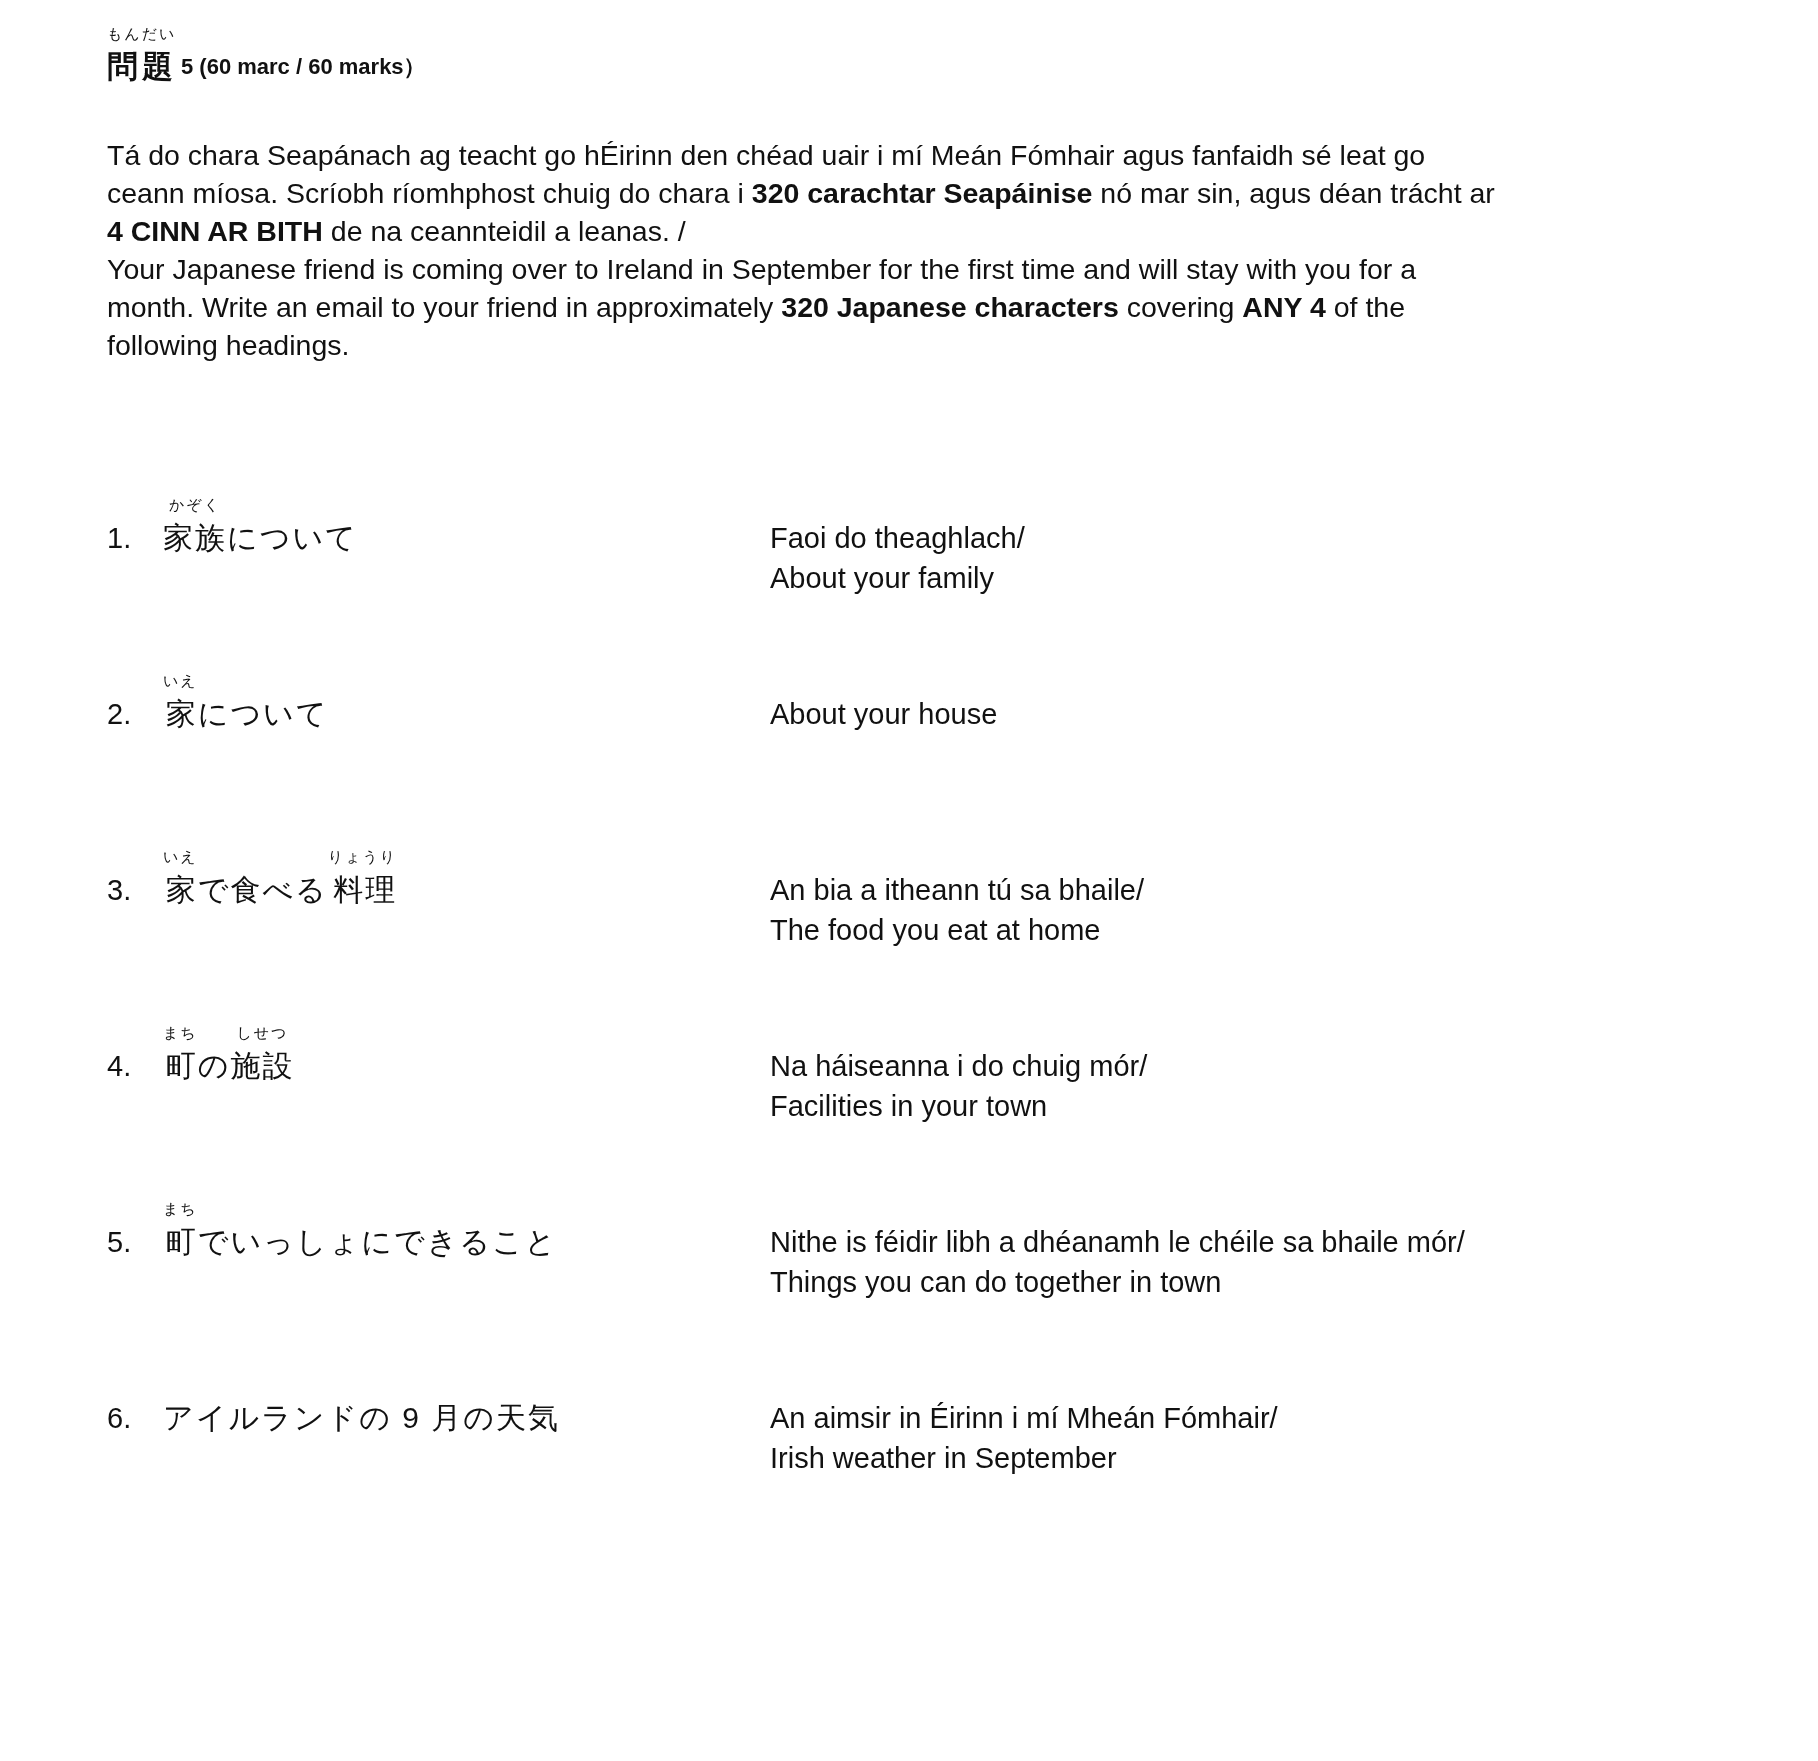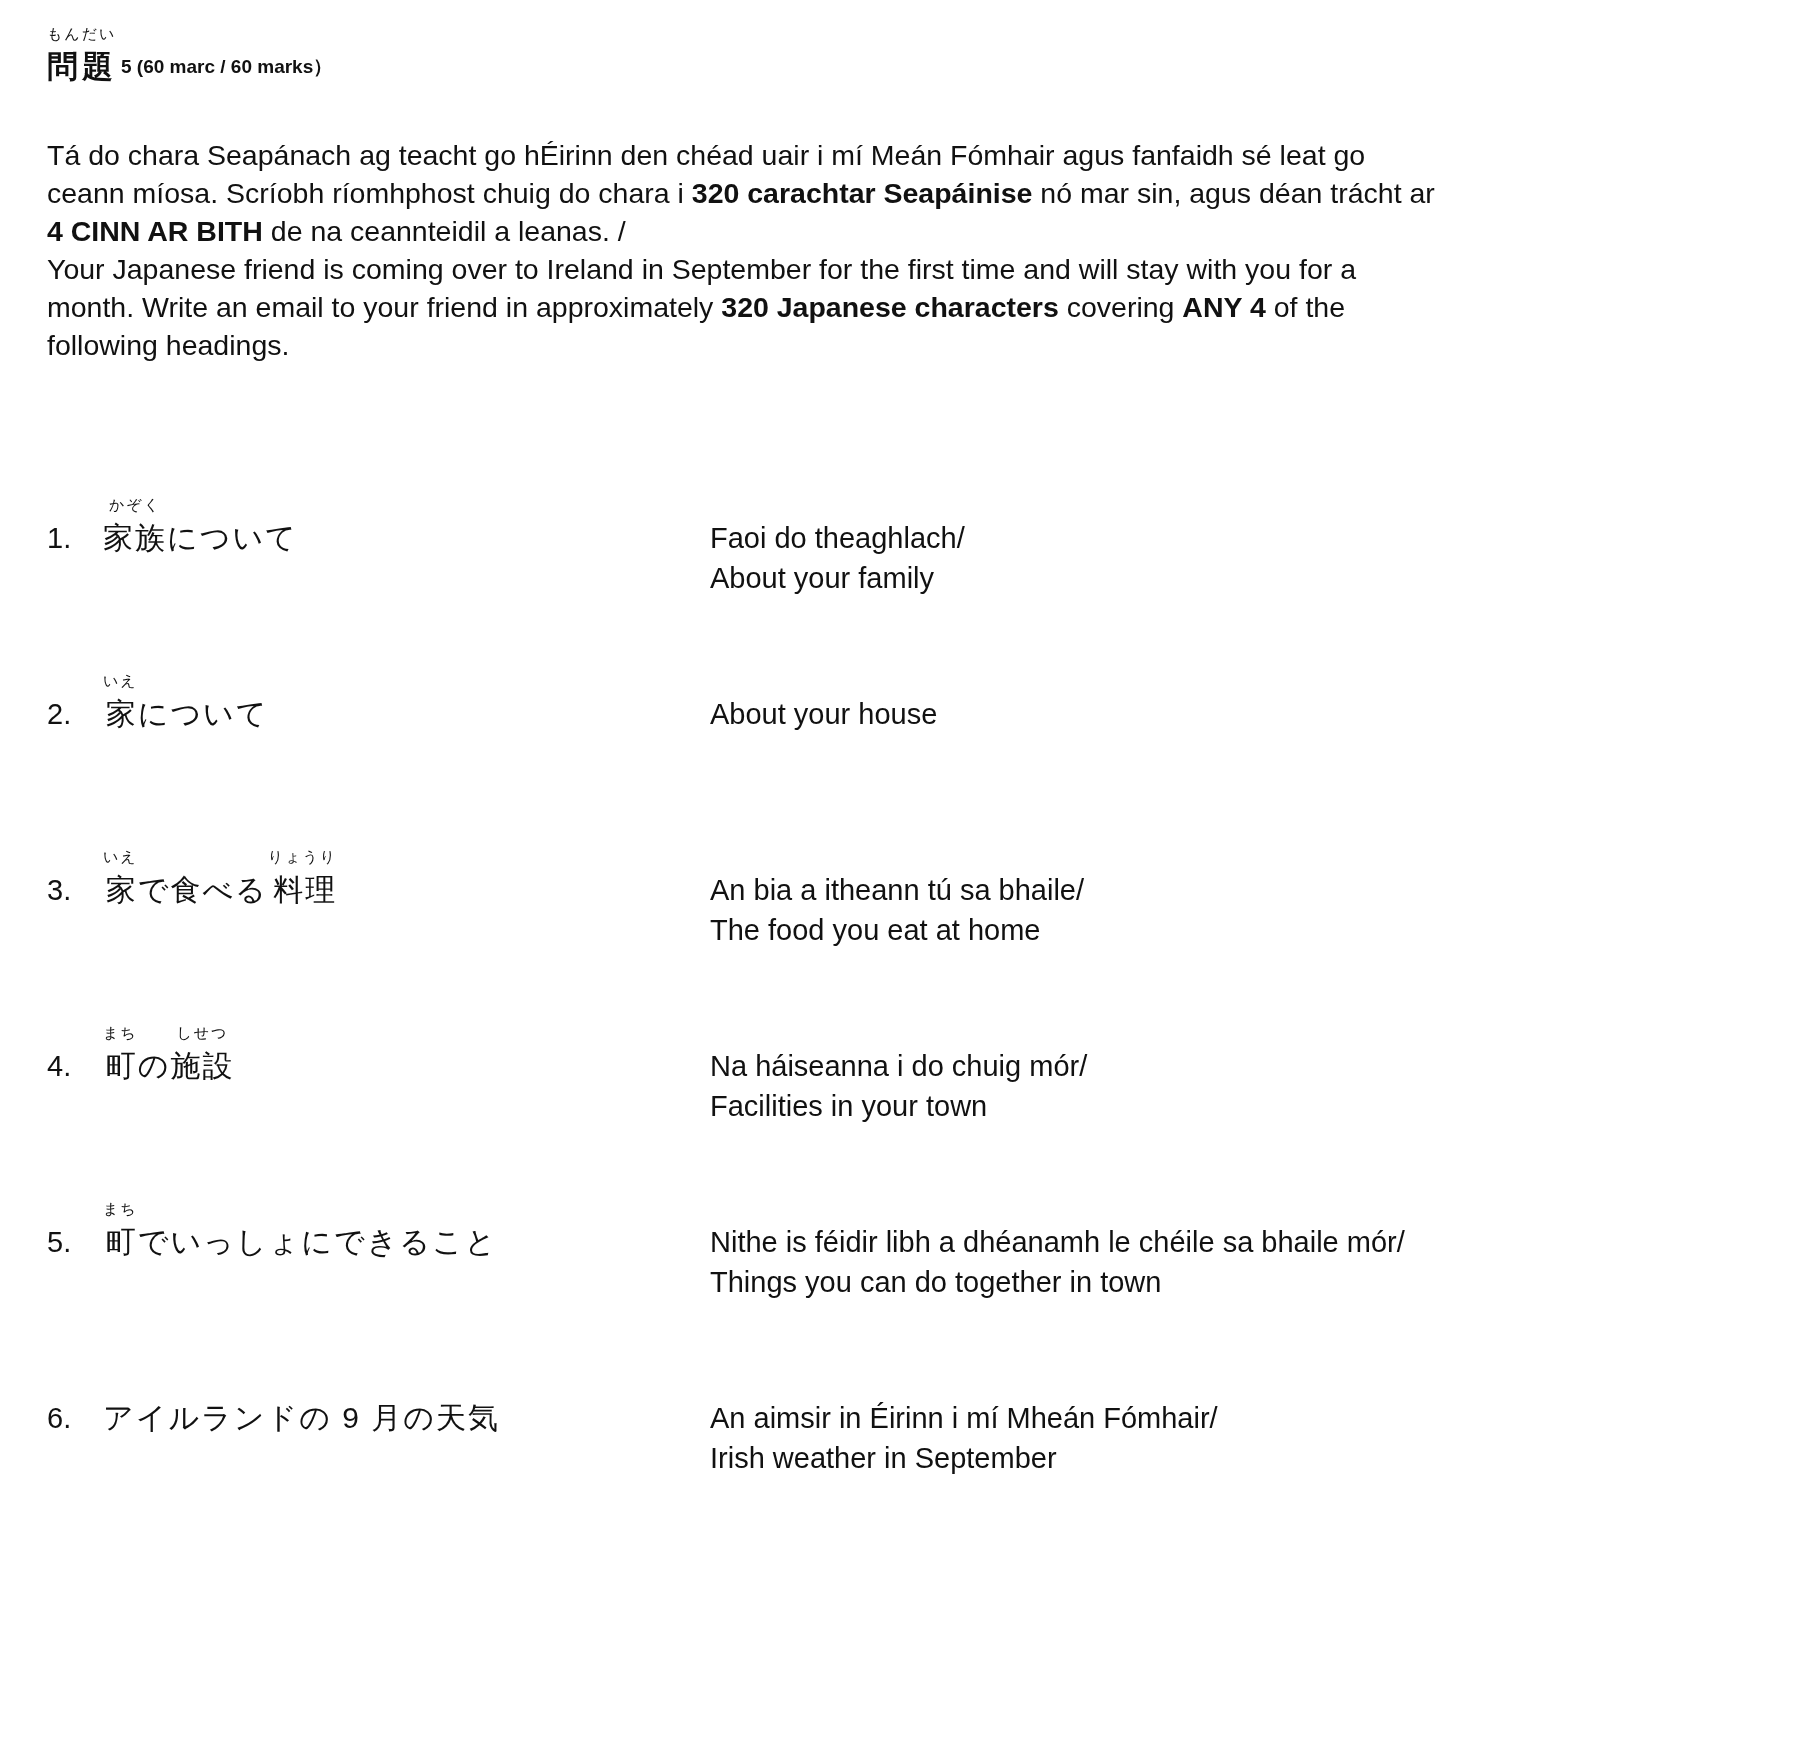--- a/index.html
+++ b/index.html
@@ -4,21 +4,21 @@
 <style>
   * { margin: 0; padding: 0; box-sizing: border-box; }
   html, body { background: #ffffff; }
   body {
     width: 1818px;
     min-height: 1761px;
     font-family: "Liberation Sans", "DejaVu Sans", sans-serif;
     color: #111111;
   }
   .page {
-    padding: 22px 110px 60px 47px;
+    padding: 22px 110px 60px 107px;
   }
 
   
   .title {
     font-weight: bold;
     white-space: nowrap;
   }
   .title .seg { display: inline-block; vertical-align: bottom; text-align: left; }
   .title .fur {
     display: block;
@@ -30,21 +30,21 @@
   }
   .title .main {
     display: block;
     font-size: 31px;
     line-height: 42px;
     letter-spacing: 4px;
   }
   .title-rest {
     display: inline-block;
     vertical-align: bottom;
-    font-size: 19px;
+    font-size: 22px;
     line-height: 42px;
     margin-left: 4px;
   }
 
   
   .intro {
     margin-top: 48px;
     max-width: 1395px;
     font-size: 28.5px;
     line-height: 38px;

